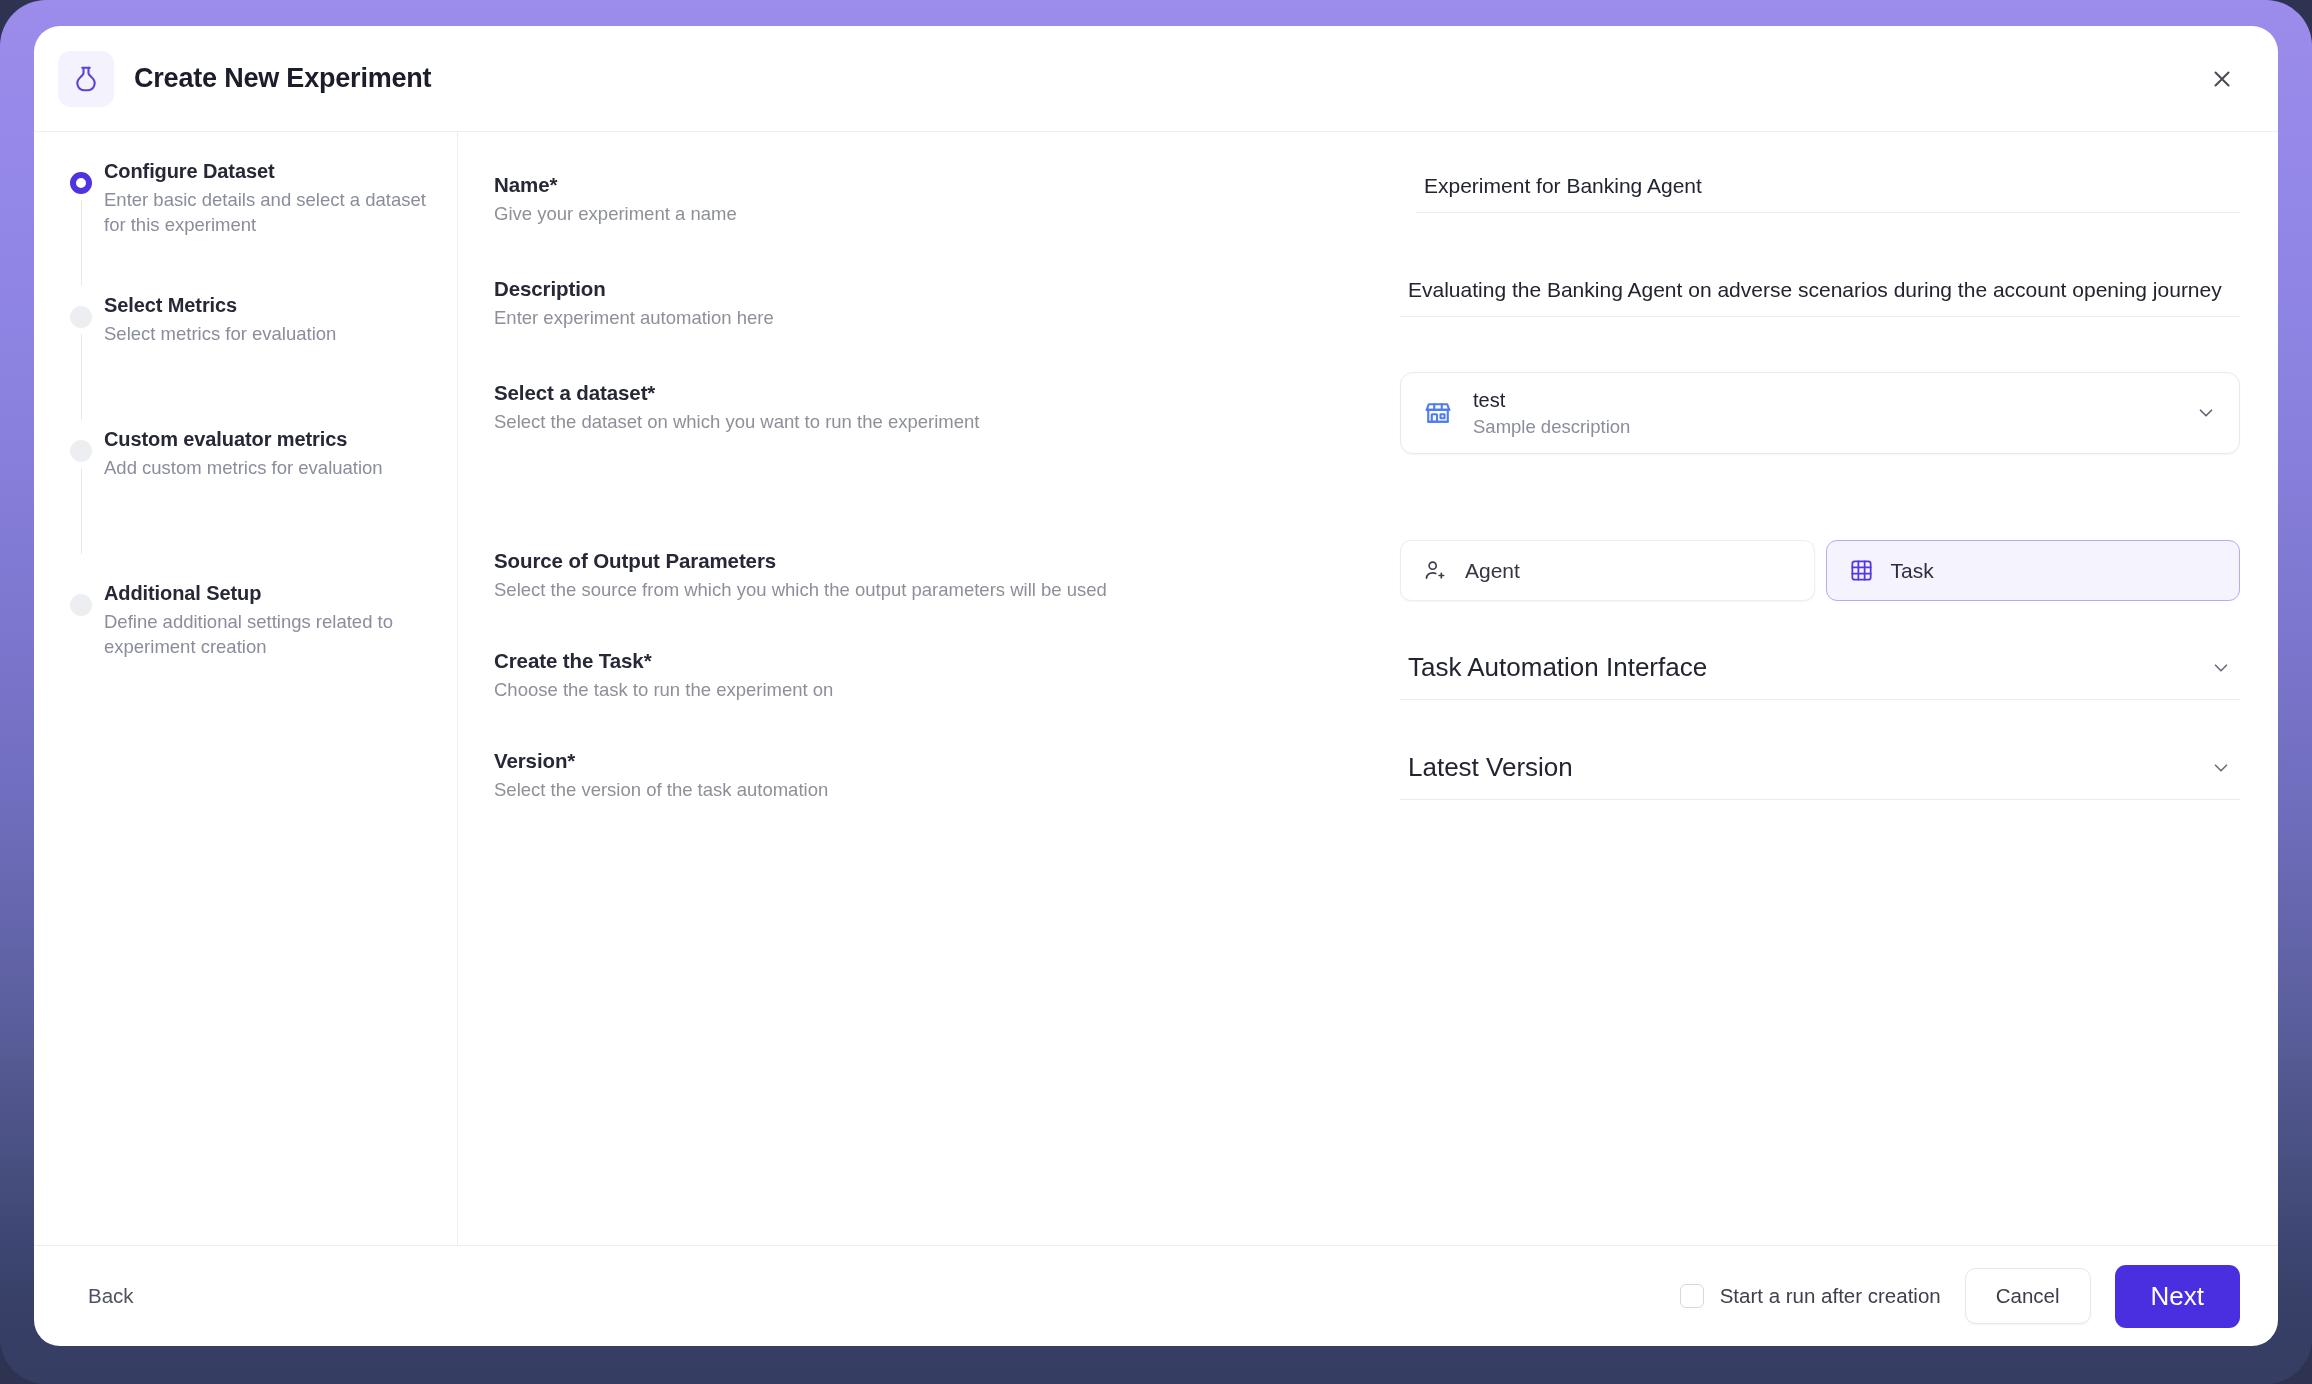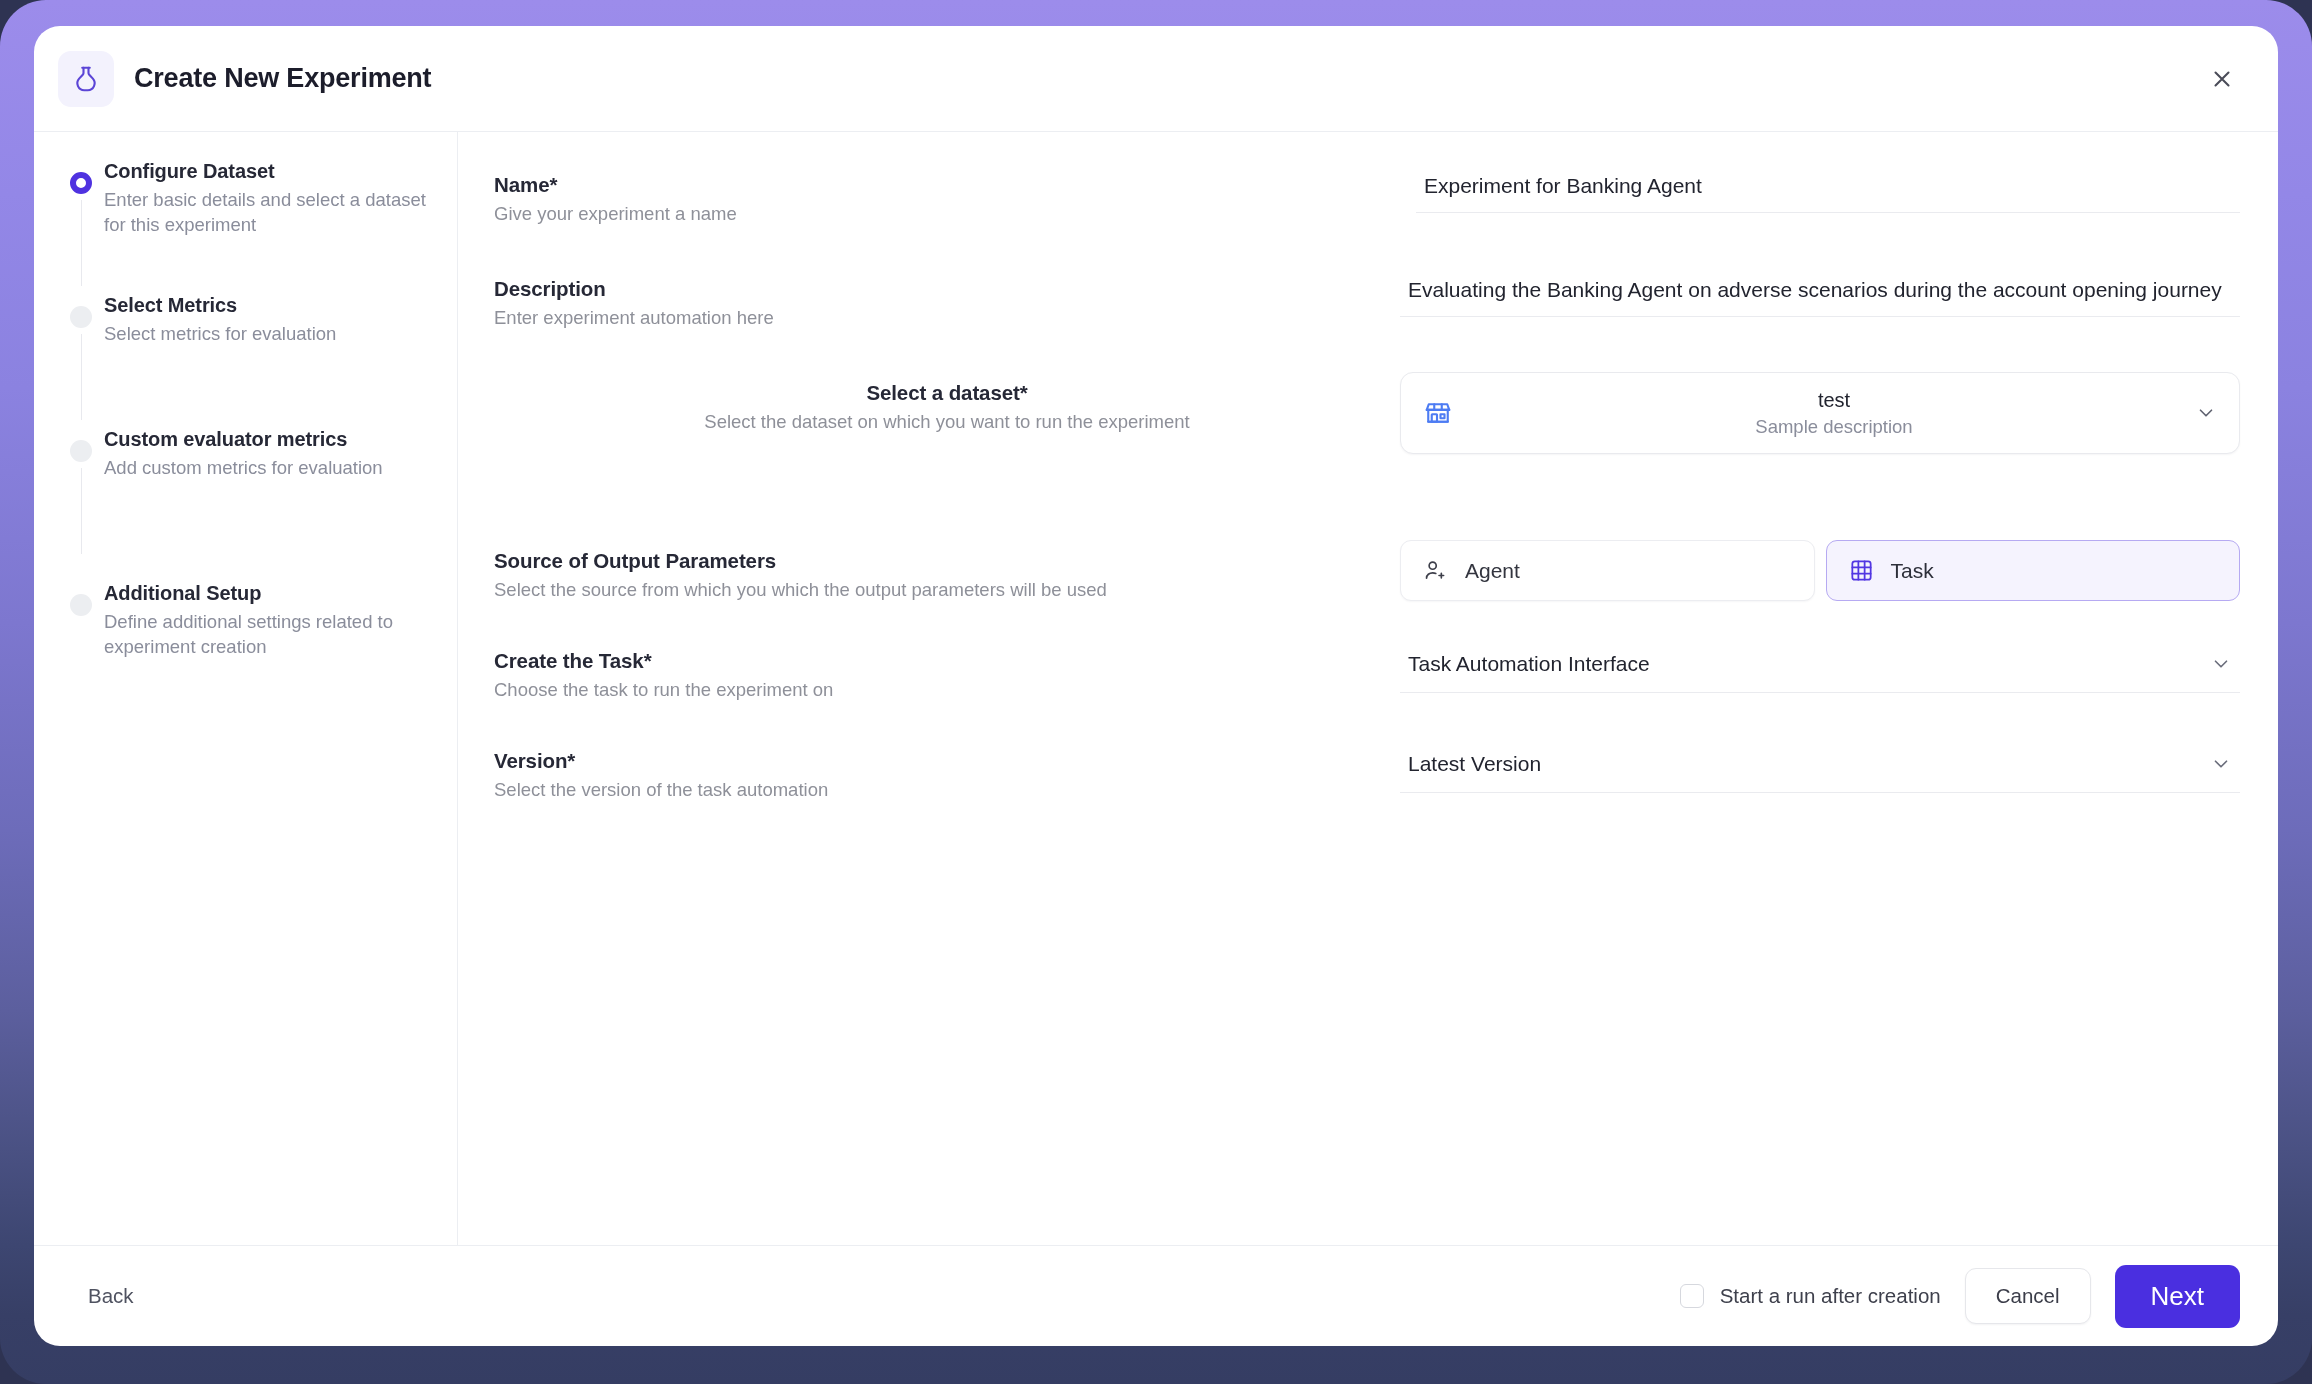--- a/index.html
+++ b/index.html
@@ -251,28 +251,28 @@
   
   .uline-select {
     display: flex;
     align-items: center;
     border-bottom: 1.5px solid #eaebef;
     padding: 12px 8px 16px 8px;
     cursor: pointer;
   }
   .uline-select .sel-val {
     flex: 1 1 auto;
-    font-size: 21px;
+    font-size: 26px;
     color: #22242f;
   }
 
   
   .r-name   { margin-top: 2px; gap: 16px; }
   .r-desc   { margin-top: 42px; }
-  .r-ds     { margin-top: 42px; text-align: center; }
+  .r-ds     { margin-top: 42px; }
   .r-src    { margin-top: 86px; }
   .r-task   { margin-top: 38px; }
   .r-ver    { margin-top: 38px; }
 
   
   #footer {
     height: 100px;
     flex: 0 0 100px;
     display: flex;
     align-items: center;

